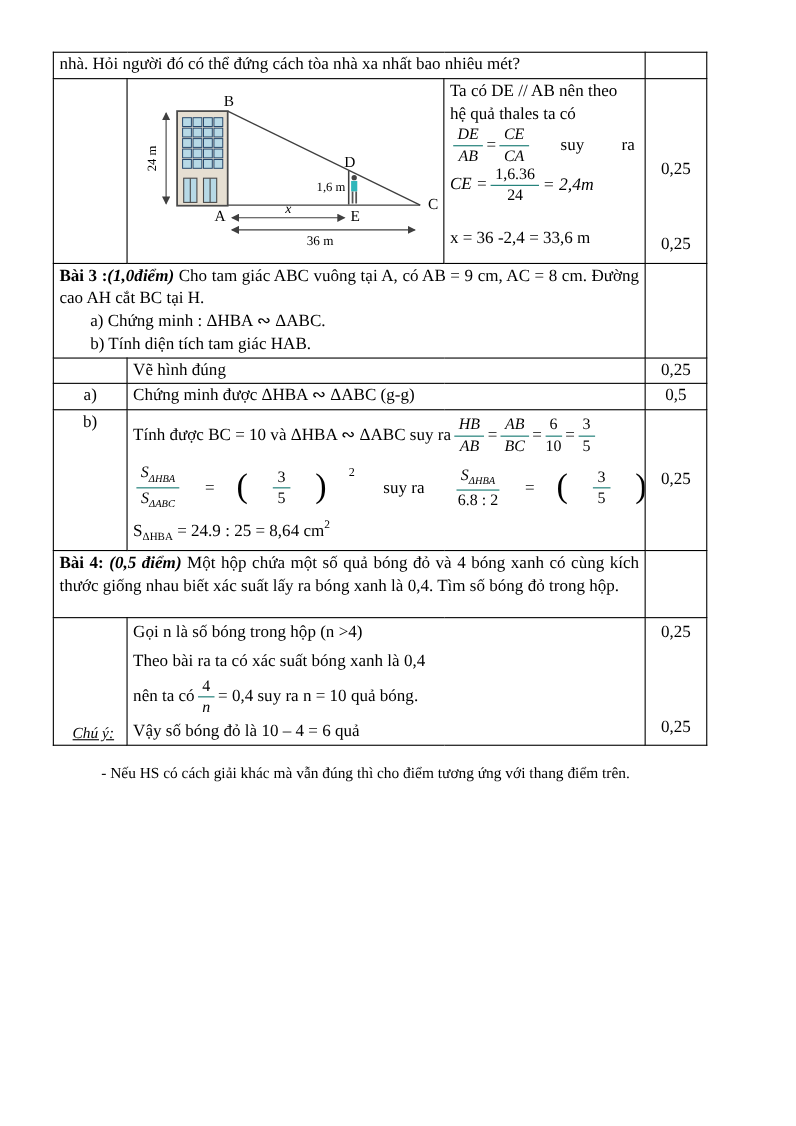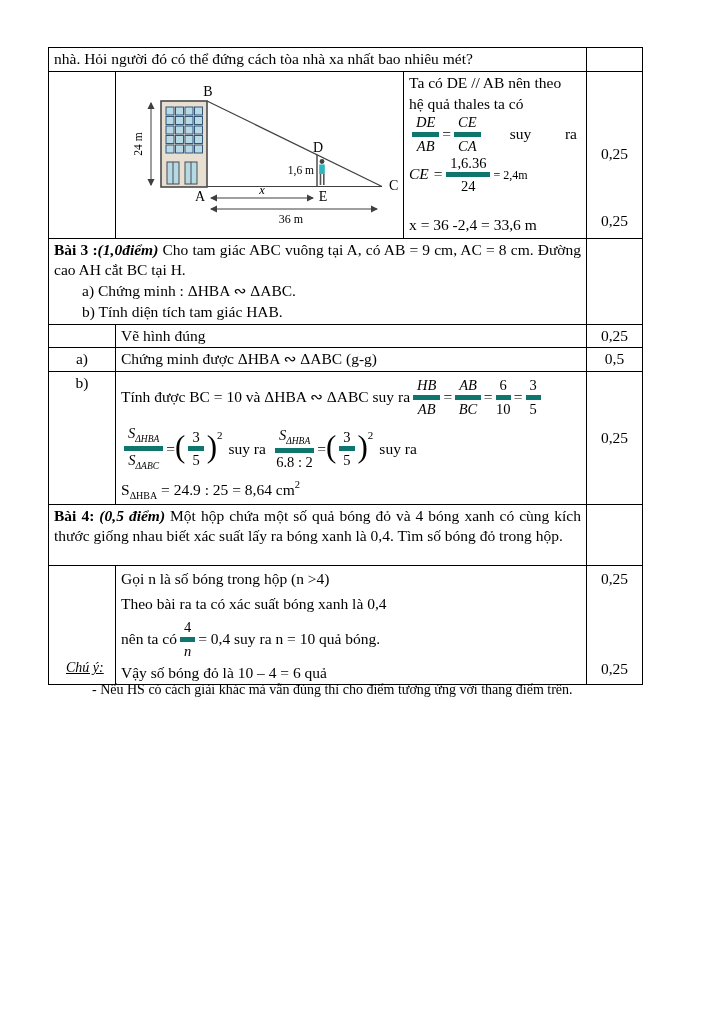--- a/index.html
+++ b/index.html
@@ -29,45 +29,45 @@
 
   .bold { font-weight:bold; }
   .bi { font-weight:bold; font-style:italic; }
   .mi { font-style:italic; }
   .just { text-align:justify; }
 
   .list-item { padding-left:28px; }
 
   
   .frac { display:inline-block; vertical-align:middle; text-align:center; margin:0 3px; font-size:14.5px; line-height:1.15; }
-  .frac .num { display:block; border-bottom:5px solid #0f766e; padding:0 4px 1px; }
+  .frac .num { display:block; border-bottom:1px solid #0f766e; padding:0 4px 1px; }
   .frac .den { display:block; padding-top:1px; }
   .mathline { display:flex; align-items:center; flex-wrap:nowrap; white-space:nowrap; }
   .sub { font-size:9.5px; font-style:italic; vertical-align:-4px; }
   .sub-u { font-size:10px; vertical-align:-4px; }
   .sup { font-size:10.5px; vertical-align:7px; }
   .bigp { font-size:31px; font-weight:400; line-height:0.9; position:relative; top:-2px; }
   .sq2 { font-size:11px; position:relative; top:-14px; }
-  .small-it { font-size:12px; }
+  .small-it { font-size:16px; font-style:italic; }
 
   .expl-cell div { margin:0; }
   .expl-l1 { margin-top:2px; }
   .expl-frac-line { display:flex; align-items:center; margin:6px 0 4px 0; }
   .expl-frac-line .gap1 { margin-left:26px; }
   .expl-frac-line .gap2 { margin-left:auto; margin-right:4px; }
 
   .b-line1 { margin-top:4px; }
-  .b-line2 { margin:8px 0 6px 0; }
+  .b-line2 { margin:8px 0 6px 0;gap:20px; }
   .b-line3 { margin-top:2px; }
 
   .q4-frac-line { margin:4px 0 2px 0; }
 
   .footer { position:absolute; left:66px; top:658px; width:596px; font-size:14px; line-height:1.4; }
   .footer .title { font-style:italic; text-decoration:underline; }
-  .footer .note { text-align:justify; text-indent:26px; margin-top:2px; }
+  .footer .note { text-align:justify; text-indent:26px; margin-top:16px; }
 
   svg text { font-family:"Liberation Serif", serif; }
 </style>
 </head>
 <body>
 
 <div class="sheet">
 
   <table class="grading">
     <colgroup>

